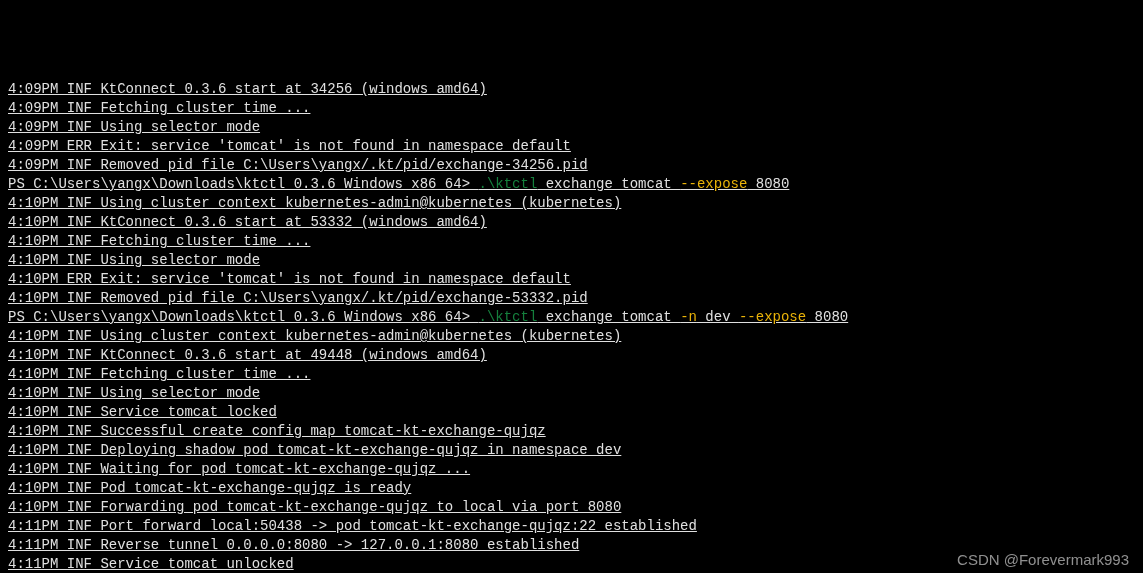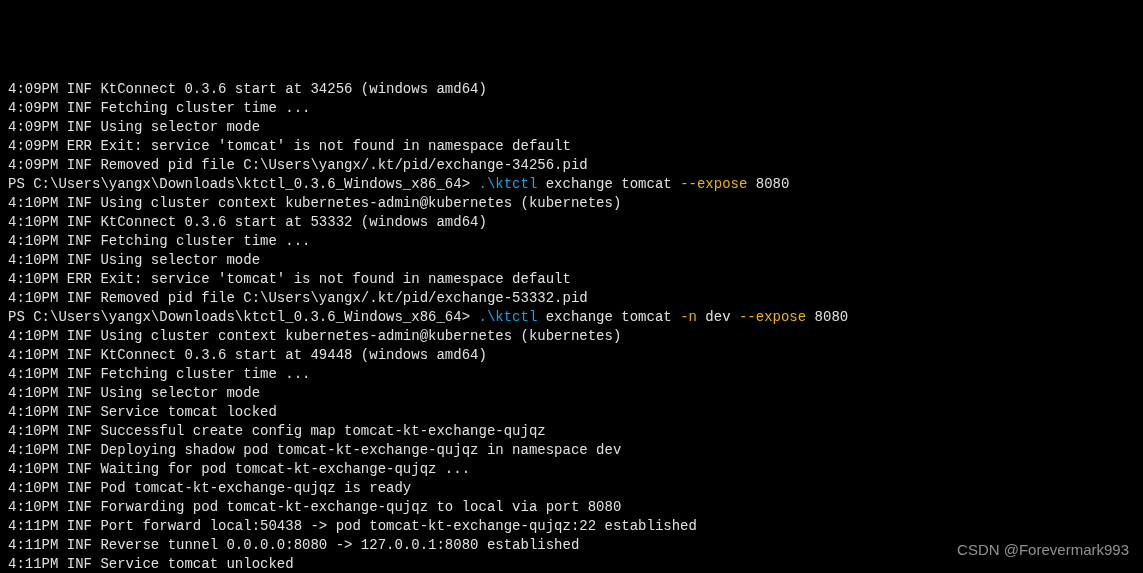--- a/index.html
+++ b/index.html
@@ -9,26 +9,26 @@
       font-family: 'Consolas', 'Courier New', monospace;
       font-size: 14px;
       line-height: 19px;
       padding: 4px 8px;
       white-space: pre;
       overflow: hidden;
       width: 1143px;
       height: 573px;
       position: relative;
     }
-    .line { display: block; }
-    .cmd-highlight { color: #0ea5e9; }
+    .line { display: block; text-decoration: underline; }
+    .cmd-highlight { color: #15803d; }
     .cmd-gray { color: #eab308; }
     .watermark {
       position: absolute;
-      bottom: 14px;
+      bottom: 4px;
       right: 14px;
       color: rgba(220,220,220,0.65);
       font-family: Arial, sans-serif;
       font-size: 15px;
     }
   </style>
 </head>
 <body>
 
 

